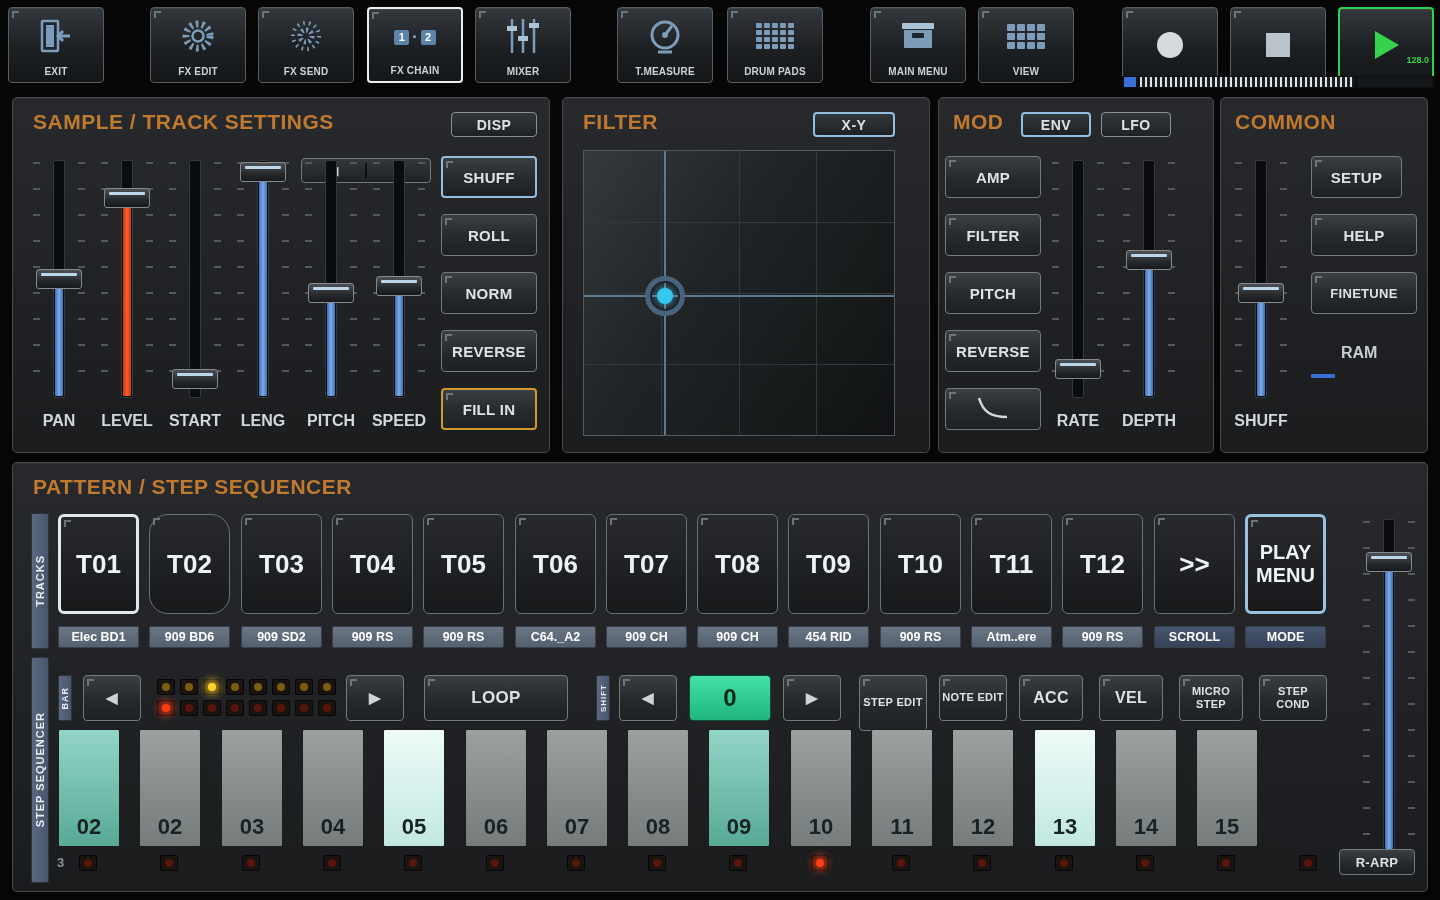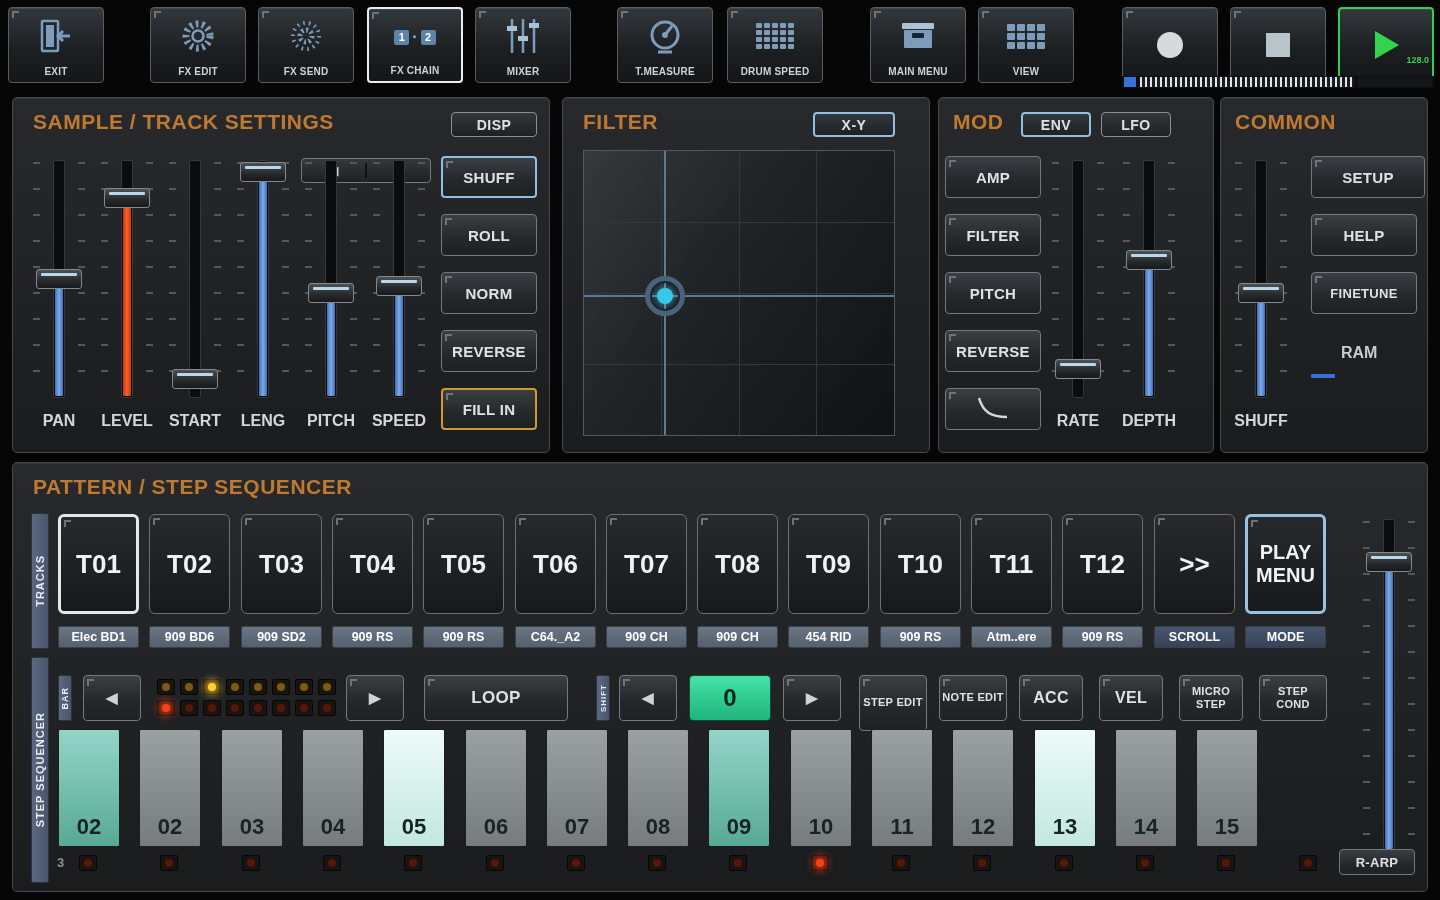--- a/index.html
+++ b/index.html
@@ -210,21 +210,21 @@
             <rect x="18" y="16" width="6" height="5" rx="1" fill="#7d9cba"></rect>
             <rect x="26" y="16" width="6" height="5" rx="1" fill="#7d9cba"></rect>
             <rect x="34" y="16" width="6" height="5" rx="1" fill="#7d9cba"></rect>
             <rect x="2" y="23" width="6" height="5" rx="1" fill="#7d9cba"></rect>
             <rect x="10" y="23" width="6" height="5" rx="1" fill="#7d9cba"></rect>
             <rect x="18" y="23" width="6" height="5" rx="1" fill="#7d9cba"></rect>
             <rect x="26" y="23" width="6" height="5" rx="1" fill="#7d9cba"></rect>
             <rect x="34" y="23" width="6" height="5" rx="1" fill="#7d9cba"></rect>
           </svg>
         </span>
-        <span class="tb-label">DRUM SPEED</span>
+        <span class="tb-label">DRUM PADS</span>
       </div>
       <div class="tb-btn" style="left: 870px;">
         <i class="fold"></i>
         <span class="tb-icon">
           <svg width="40" height="36" viewBox="0 0 40 36">
             <rect x="6" y="12" width="28" height="18" rx="1" fill="#7d9cba"></rect>
             <rect x="4" y="5" width="32" height="6" rx="1" fill="#a9c2d6"></rect>
             <rect x="14" y="15" width="12" height="5" rx="1" fill="#1b2630"></rect>
           </svg>
         </span>
@@ -420,21 +420,21 @@
         </i>
         <i class="vhandle" style="top: 90px;"></i>
       </div>
       <div class="slider-label" style="left: 176px; top: 314px; width: 68px;">DEPTH</div>
     </section>
 
   <section class="panel" id="common-panel" style="left:1220px;top:97px;width:208px;height:356px;">
     <div class="ptitle" style="left:14px;">COMMON</div>
     <div id="ram-label">RAM</div>
     <i id="ram-dash"></i>
-  <div class="p-btn" style="left: 90px; top: 58px; width: 114px; height: 42px;">
+  <div class="p-btn" style="left: 90px; top: 58px; width: 91px; height: 42px;">
         <i class="fold"></i>
         <span>SETUP</span>
       </div>
       <div class="p-btn" style="left: 90px; top: 116px; width: 106px; height: 42px;">
         <i class="fold"></i>
         <span>HELP</span>
       </div>
       <div class="p-btn" style="left: 90px; top: 174px; width: 106px; height: 42px;">
         <i class="fold"></i>
         <span style="font-size: 13px;">FINETUNE</span>
@@ -462,21 +462,21 @@
         <span style="font-size: 9px;">BAR</span>
       </div>
       <div class="vstrip" style="left: 583px; top: 212px; width: 14px; height: 46px;">
         <span style="font-size: 8px;">SHIFT</span>
       </div>
       <div class="track-tile active" style="left: 45px; top: 51px;">
         <i class="fold"></i>
         <span class="tt-id">T01</span>
       </div>
       <div class="track-label" style="left: 45px; top: 163px;">Elec BD1</div>
-      <div class="track-tile" style="left: 136px; top: 51px;">
+      <div class="track-tile" style="left: 136px; top: 51px; border-radius: 19px;">
         <i class="fold"></i>
         <span class="tt-id">T02</span>
       </div>
       <div class="track-label" style="left: 136px; top: 163px;">909 BD6</div>
       <div class="track-tile" style="left: 228px; top: 51px;">
         <i class="fold"></i>
         <span class="tt-id">T03</span>
       </div>
       <div class="track-label" style="left: 228px; top: 163px;">909 SD2</div>
       <div class="track-tile" style="left: 319px; top: 51px;">

